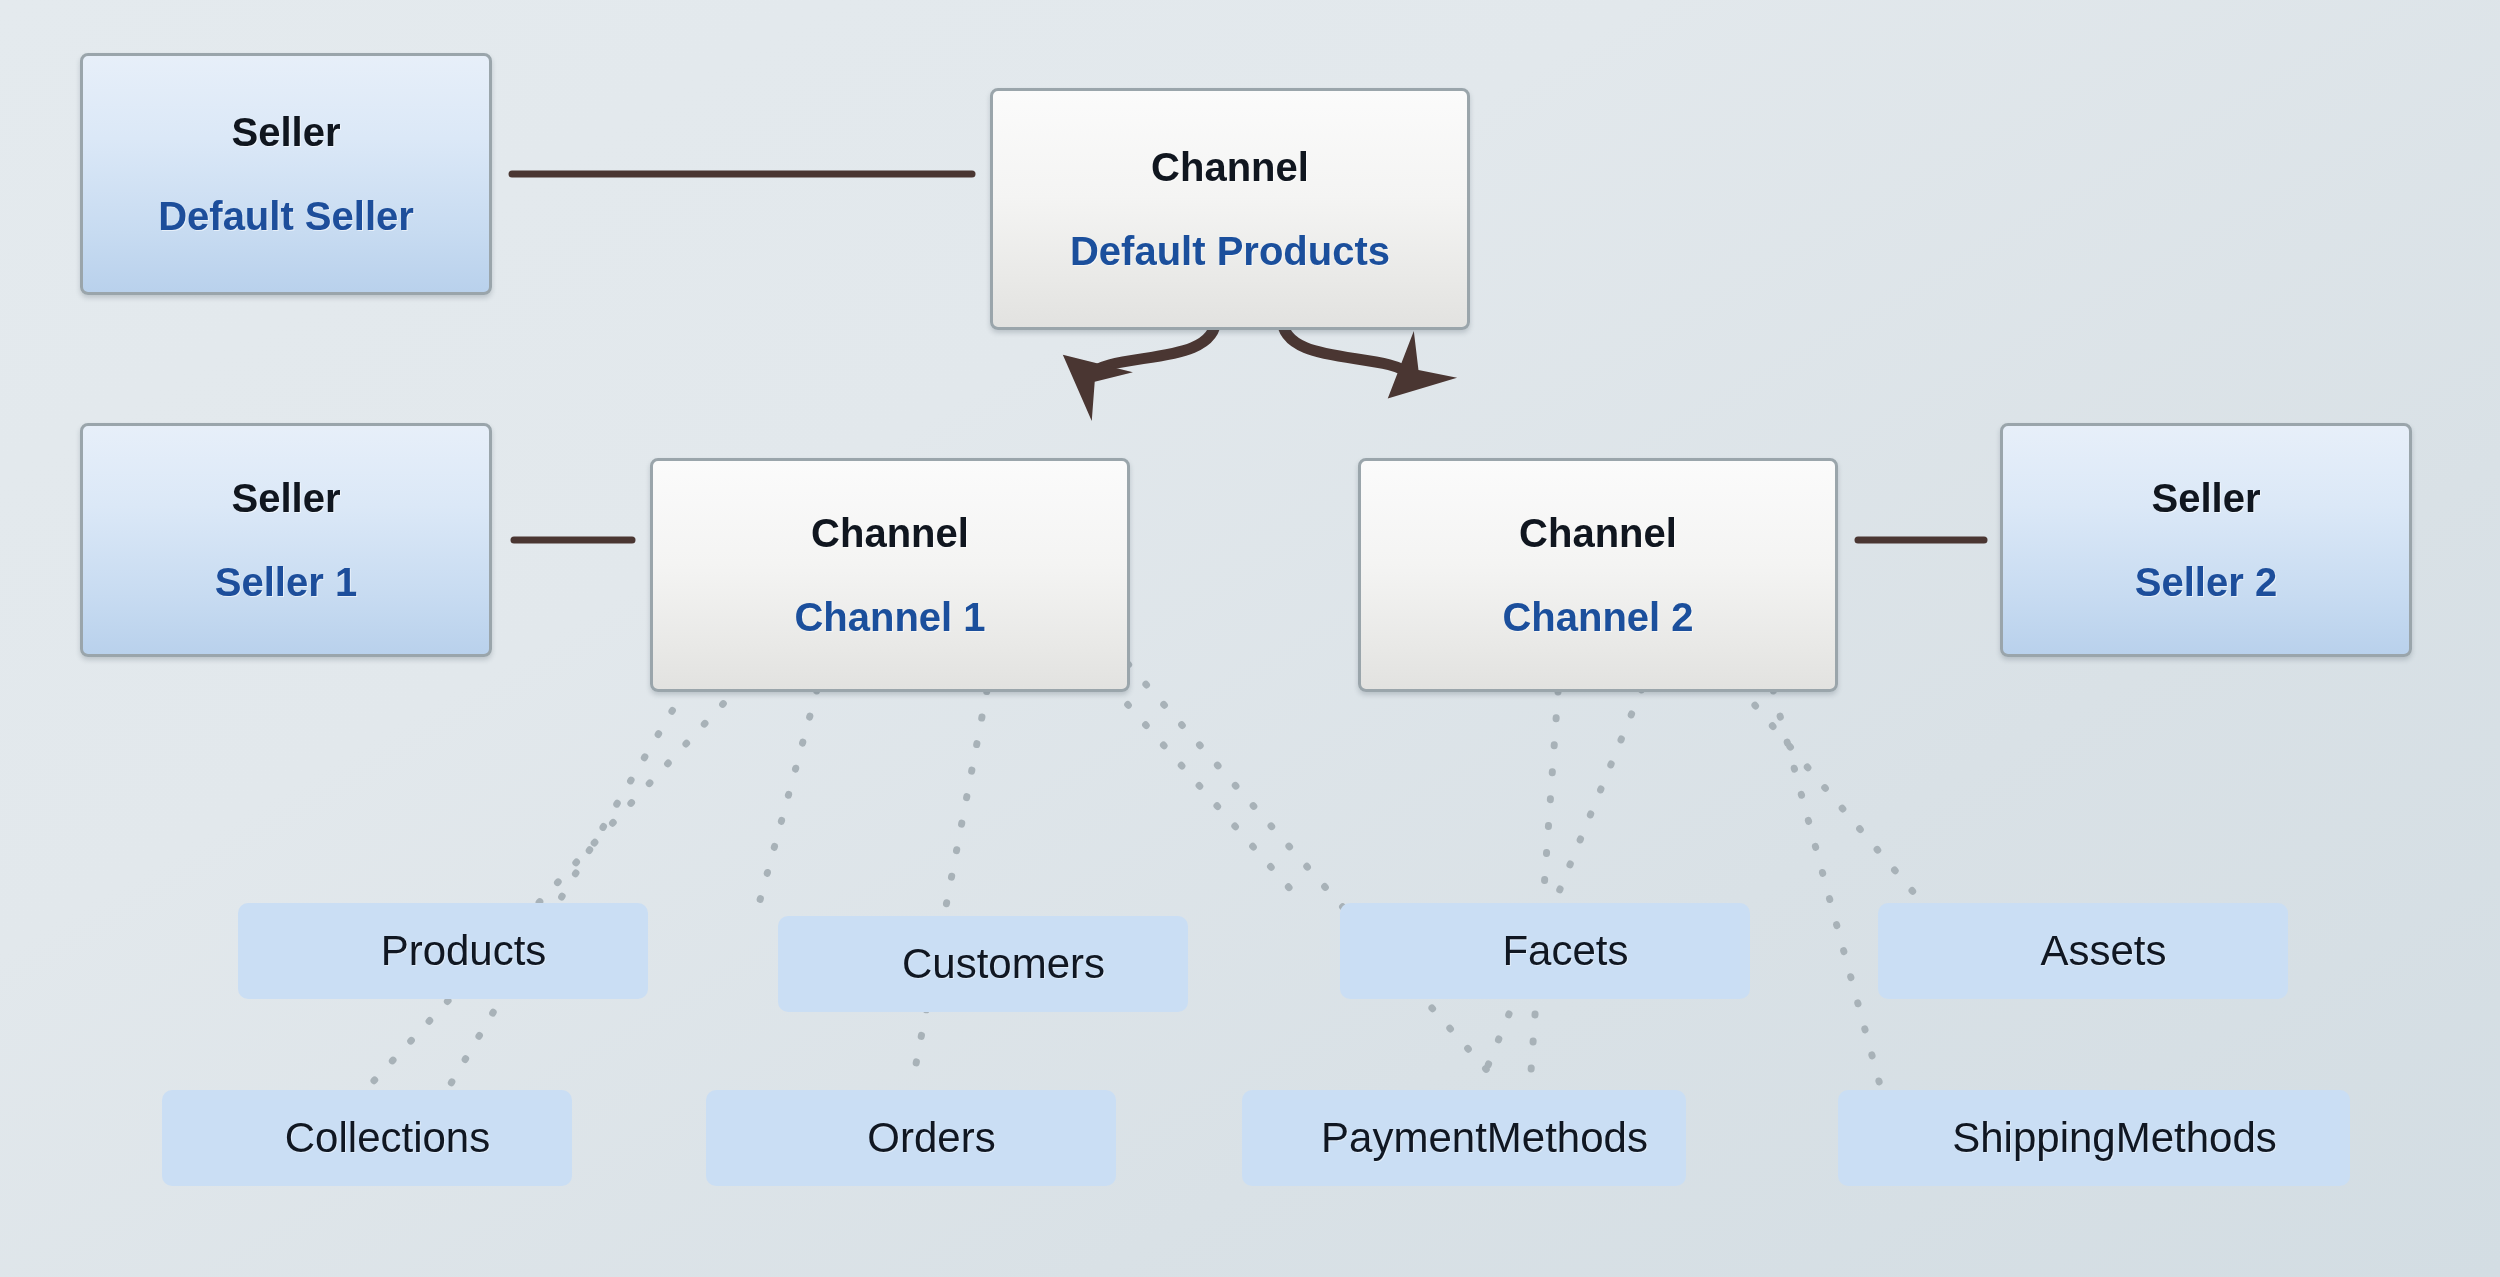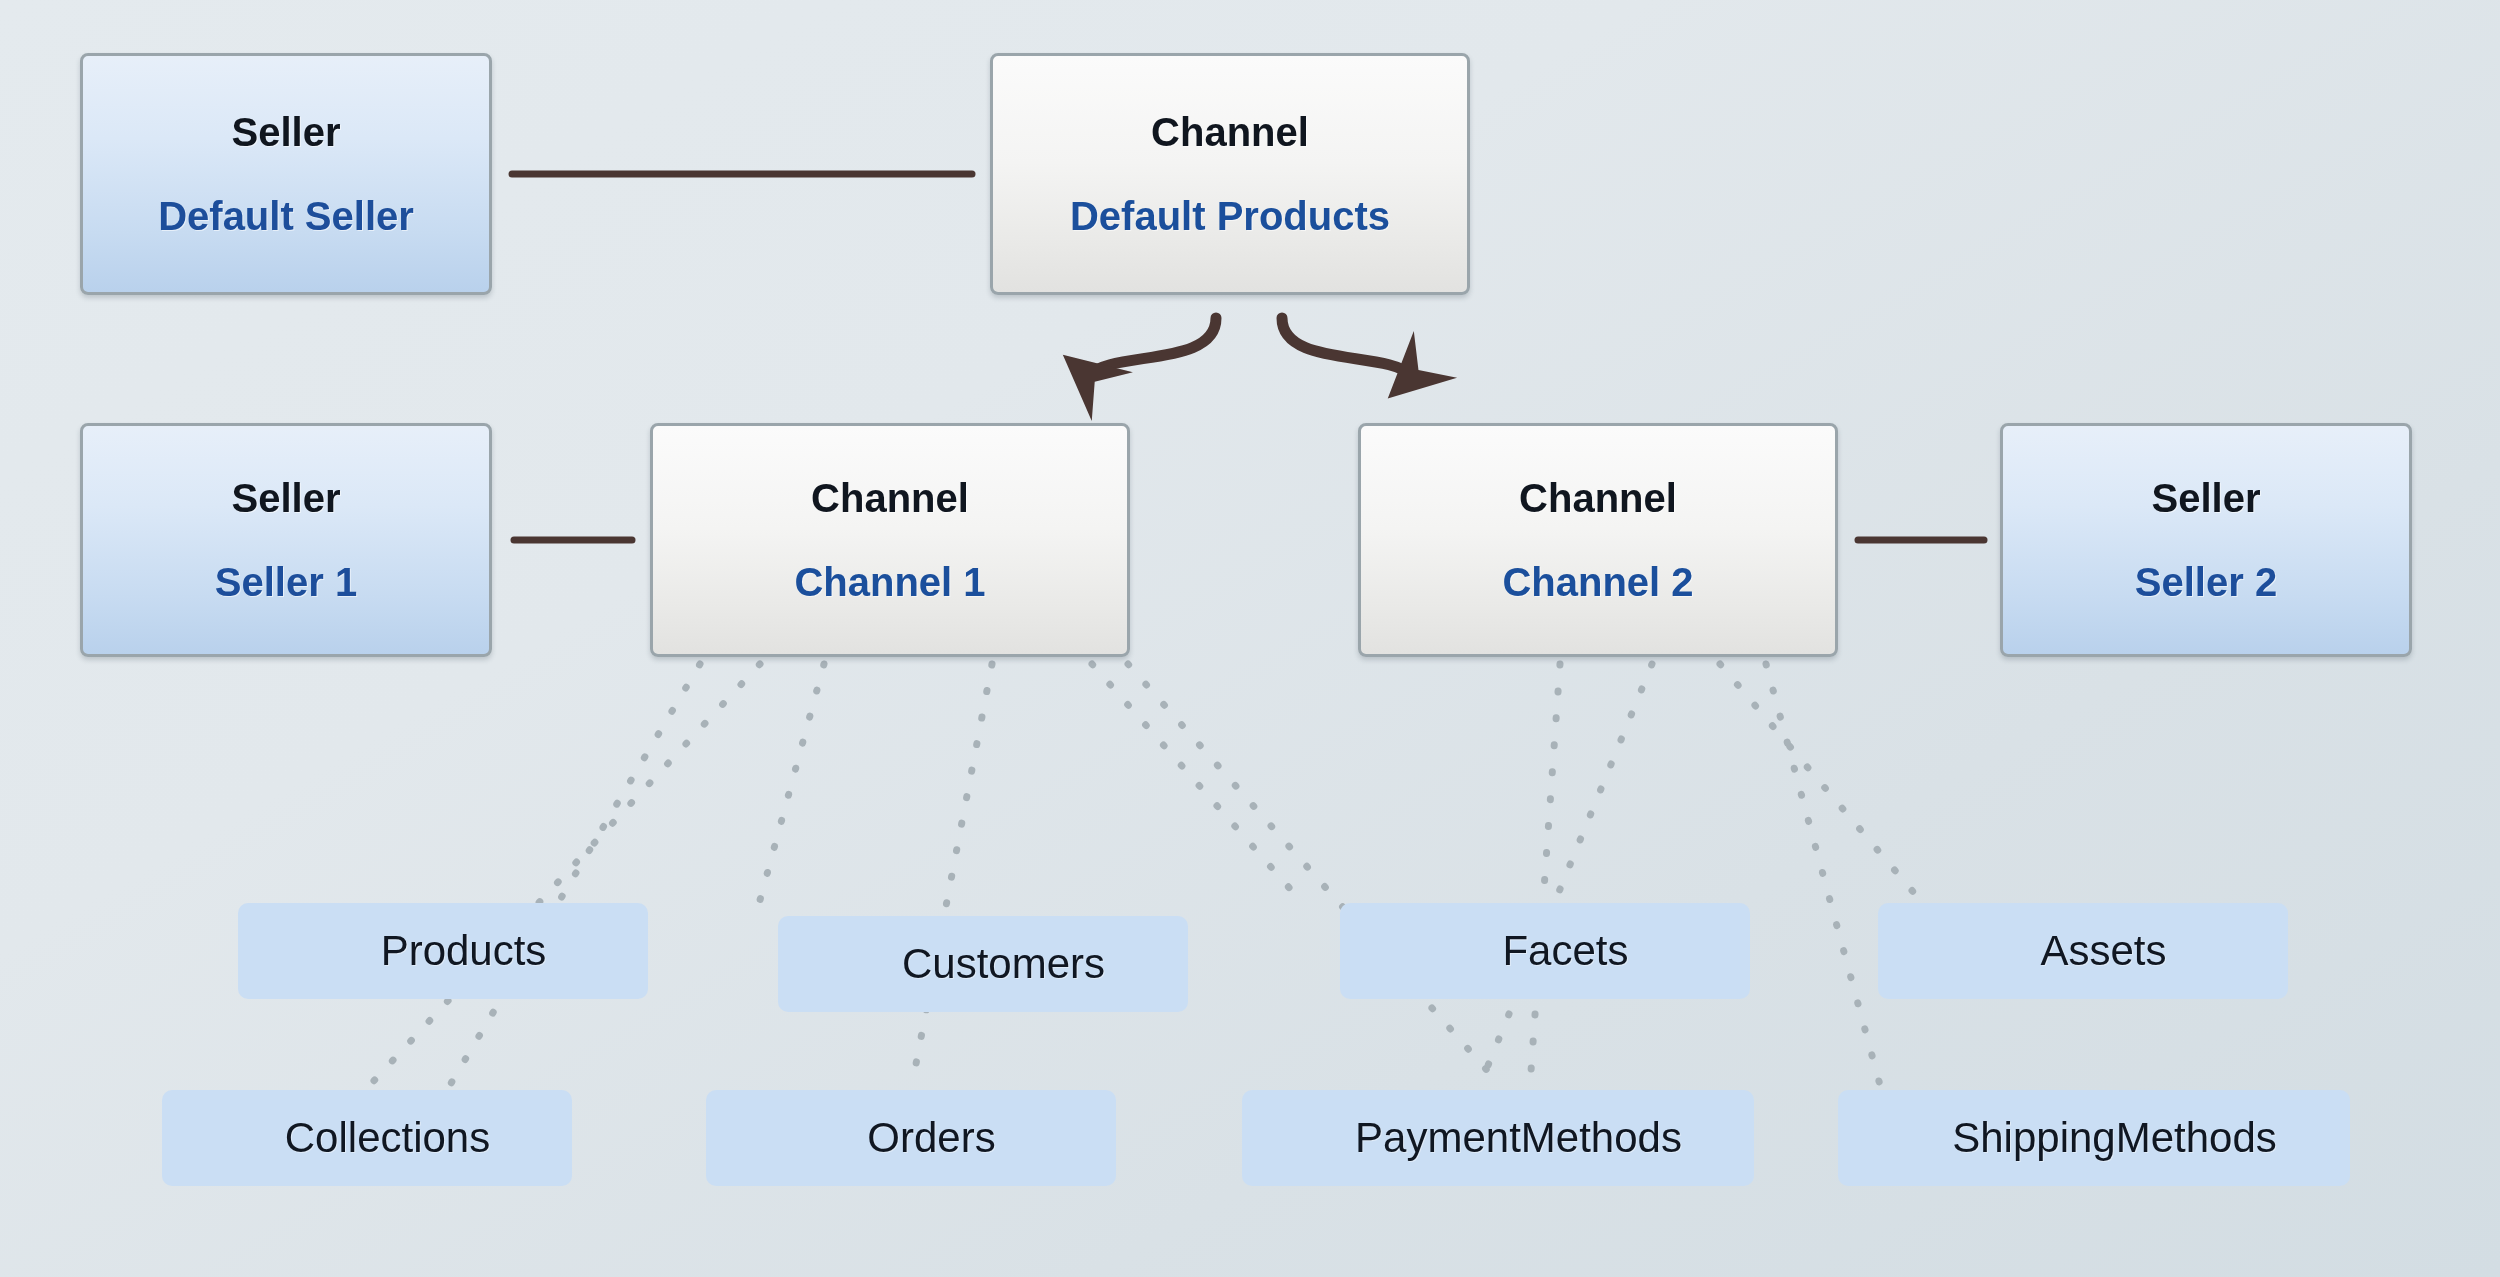--- a/index.html
+++ b/index.html
@@ -52,20 +52,21 @@
     font-weight: bold;
     color: #1b4f9c;
     text-shadow: 1px 1px 0 rgba(255,255,255,0.55);
     line-height: 1;
   }
   .card.seller {
     background: linear-gradient(180deg, #e7eff9 0%, #dbe8f7 35%, #c7dbf1 75%, #b9d1ec 100%);
   }
   .card.channel {
     background: linear-gradient(180deg, #fbfbfb 0%, #f4f4f3 45%, #e9e9e7 80%, #e2e2e0 100%);
+    margin-top: 35px;
   }
   .card.seller .name { color: #1d4e9b; }
   .card.channel .name { color: #1b4f9c; }
 
   
   .chip {
     position: absolute;
     box-sizing: border-box;
     background: #cadef4;
     border-radius: 10px;
@@ -161,20 +162,20 @@
   <div class="chip" style="left:1878px; top:903px; width:410px; height:96px;">
     <span>Assets</span>
   </div>
 
   <div class="chip" style="left:162px; top:1090px; width:410px; height:96px;">
     <span>Collections</span>
   </div>
   <div class="chip" style="left:706px; top:1090px; width:410px; height:96px;">
     <span>Orders</span>
   </div>
-  <div class="chip" style="left:1242px; top:1090px; width:512px; height:96px;">
+  <div class="chip" style="left:1242px; top:1090px; width:444px; height:96px;">
     <span>PaymentMethods</span>
   </div>
   <div class="chip" style="left:1838px; top:1090px; width:512px; height:96px;">
     <span>ShippingMethods</span>
   </div>
 
 </div>
 
 </body></html>

